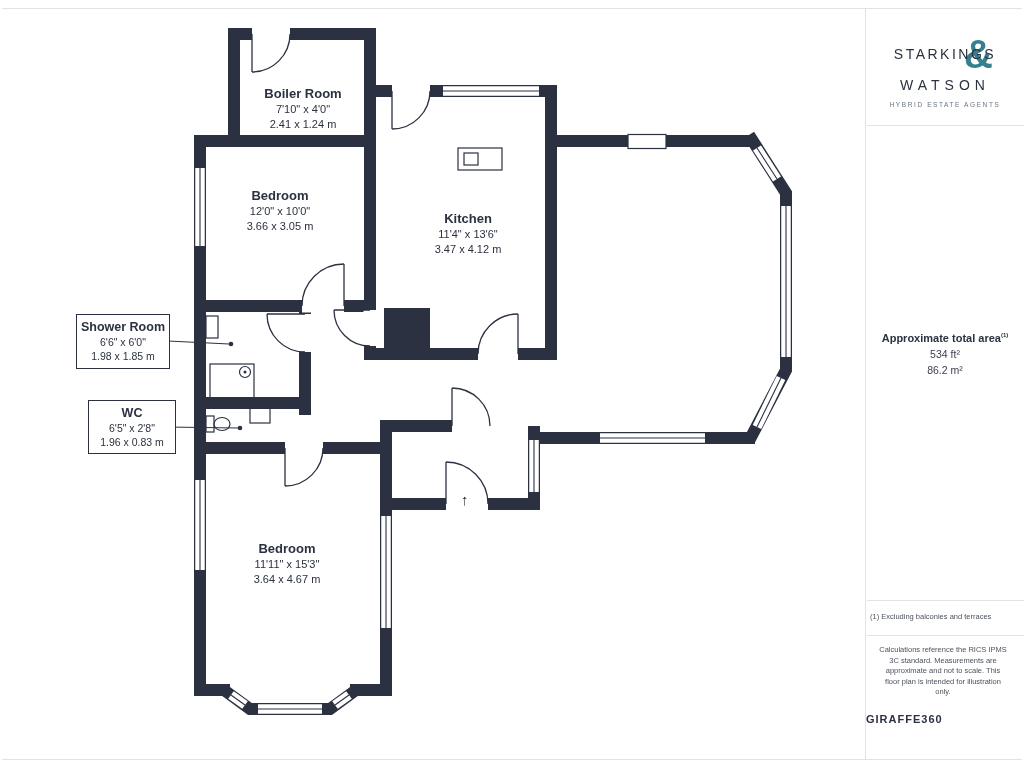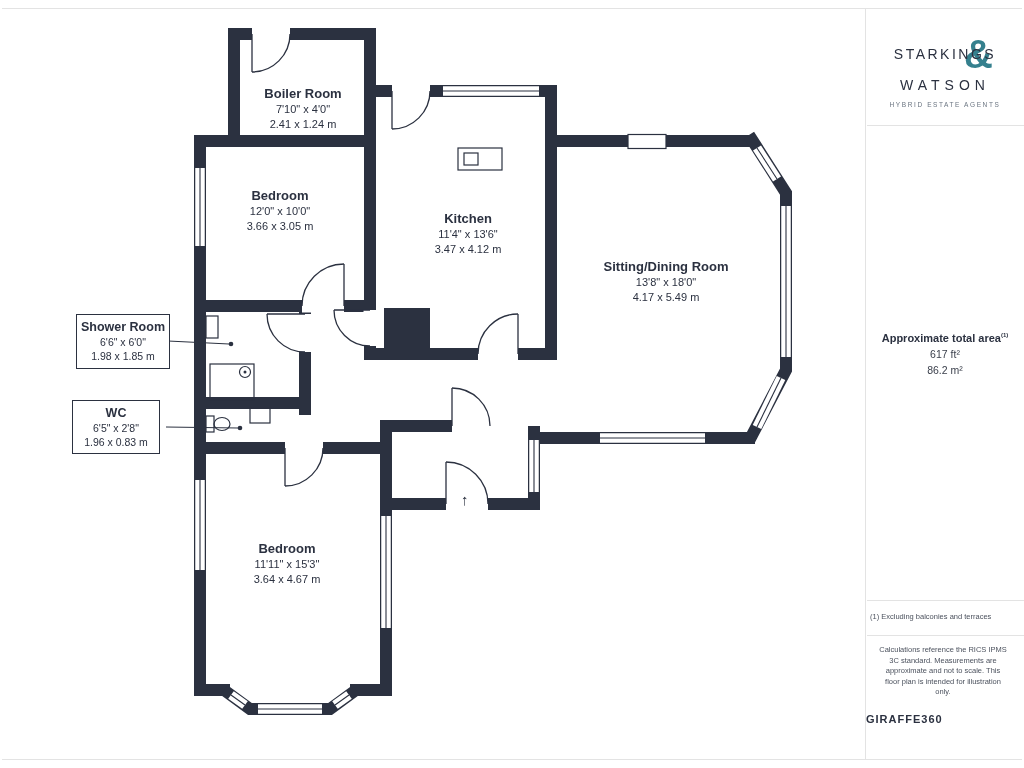--- a/index.html
+++ b/index.html
@@ -166,33 +166,28 @@
     <div class="room-dims">12'0" x 10'0"</div>
     <div class="room-dims">3.66 x 3.05 m</div>
   </div>
 
   <div class="room-label" style="left:468px; top:211px">
     <div class="room-name">Kitchen</div>
     <div class="room-dims">11'4" x 13'6"</div>
     <div class="room-dims">3.47 x 4.12 m</div>
   </div>
 
-  <div class="room-label" style="left:666px; top:259px">
-    <div class="room-name">Sitting/Dining Room</div>
-    <div class="room-dims">13'8" x 18'0"</div>
-    <div class="room-dims">4.17 x 5.49 m</div>
-  </div>
 
   <div class="room-label boxed" style="left:76px; top:314px; width:92px; height:53px">
     <div class="room-name">Shower Room</div>
     <div class="room-dims">6'6" x 6'0"</div>
     <div class="room-dims">1.98 x 1.85 m</div>
   </div>
 
-  <div class="room-label boxed" style="left:72px; top:400px; width:86px; height:52px">
+  <div class="room-label boxed" style="left:88px; top:400px; width:86px; height:52px">
     <div class="room-name">WC</div>
     <div class="room-dims">6'5" x 2'8"</div>
     <div class="room-dims">1.96 x 0.83 m</div>
   </div>
 
   <div class="room-label" style="left:287px; top:541px">
     <div class="room-name">Bedroom</div>
     <div class="room-dims">11'11" x 15'3"</div>
     <div class="room-dims">3.64 x 4.67 m</div>
   </div>
@@ -206,21 +201,21 @@
       <div class="l2">WATSON</div>
       <div class="tagline">HYBRID ESTATE AGENTS</div>
     </div>
 
     <div class="h-div" style="top:117px"></div>
 
     <div class="area-block">
       <div class="area-title">
         <span>Approximate total area</span><sup>(1)</sup>
       </div>
-      <div class="area-val">617 ft²</div>
+      <div class="area-val">534 ft²</div>
       <div class="area-val">86.2 m²</div>
     </div>
 
     <div class="h-div" style="top:592px"></div>
     <div class="footnote">(1) Excluding balconies and terraces</div>
     <div class="h-div" style="top:627px"></div>
     <div class="disclaimer">Calculations reference the RICS IPMS 3C standard. Measurements are approximate and not to scale. This floor plan is intended for illustration only.</div>
     <div class="credit">GIRAFFE360</div>
   </aside>
 </div>

